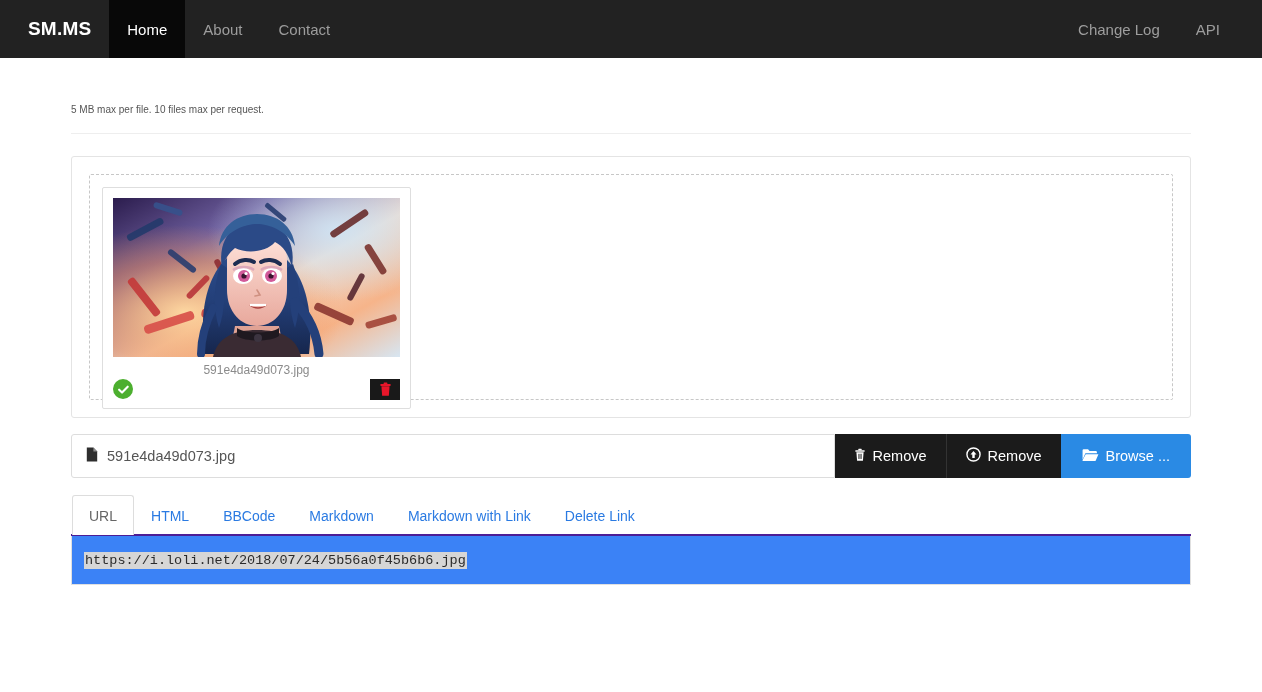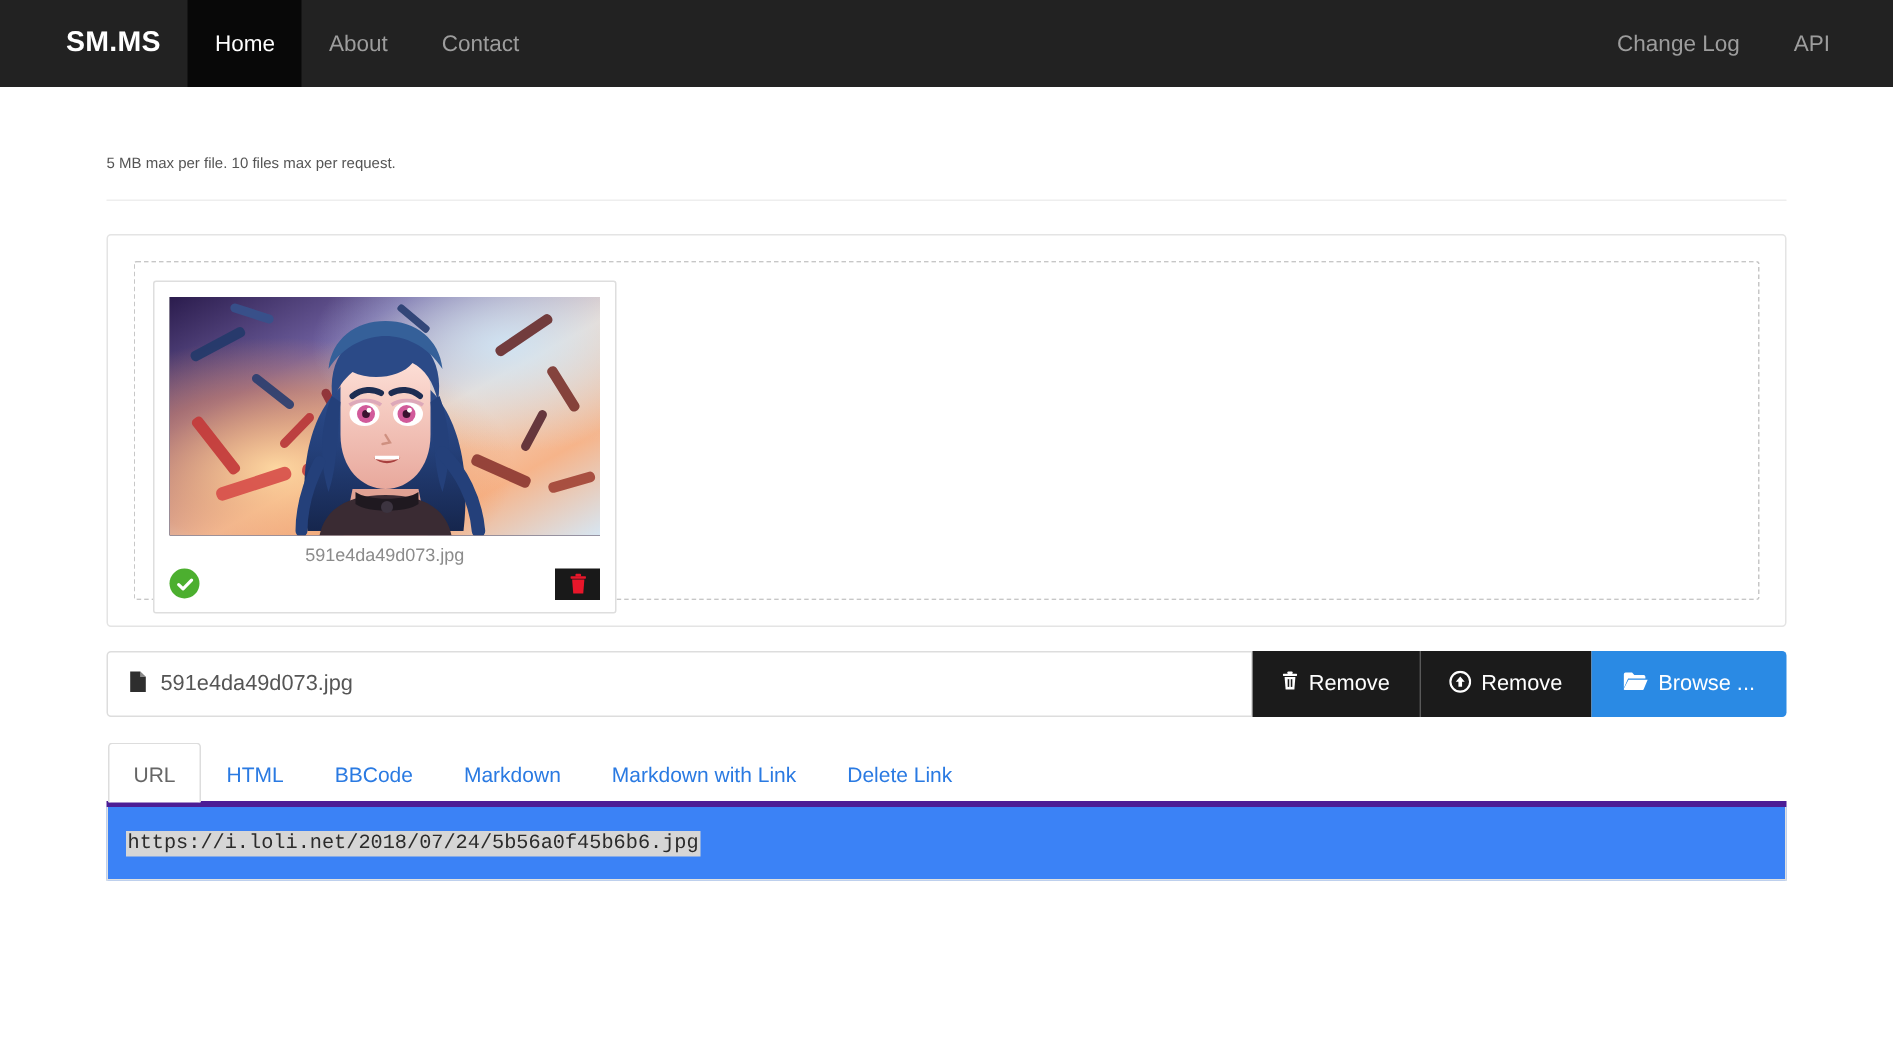--- a/index.html
+++ b/index.html
@@ -26,21 +26,20 @@
   .nav-right { margin-left: auto; padding-right: 24px; }
   .navbar-brand {
     display: flex; align-items: center;
     padding: 0 18px 0 28px;
     color: #ffffff;
     font-size: 19px;
     font-weight: bold;
     letter-spacing: .2px;
     text-decoration: none;
     cursor: pointer;
-    margin-left: 16px;
   }
   .nav-item {
     display: flex; align-items: center;
     padding: 0 18px;
     color: #9d9d9d;
     font-size: 15px;
     text-decoration: none;
     cursor: pointer;
   }
   .nav-item.active { background: #080808; color: #ffffff; }
@@ -182,21 +181,21 @@
     font-family: "Liberation Sans", sans-serif;
   }
   .btn-dark { background: #1b1b1b; }
   .btn-primary { background: #2a8ae4; border-radius: 0 3px 3px 0; padding: 0 21px; }
   .btn-sep { width: 1px; background: #333333; }
 
   
   .tabs {
     display: flex;
     margin-top: 17px;
-    border-bottom: 4px solid #4c1d95;
+    border-bottom: 2px solid #4c1d95;
     padding-left: 1px;
   }
   .tab {
     padding: 11px 16px 10px 16px;
     font-size: 14px;
     color: #2a7ae2;
     cursor: pointer;
     border: 1px solid transparent;
     border-bottom: 0;
     margin-bottom: -1px;

